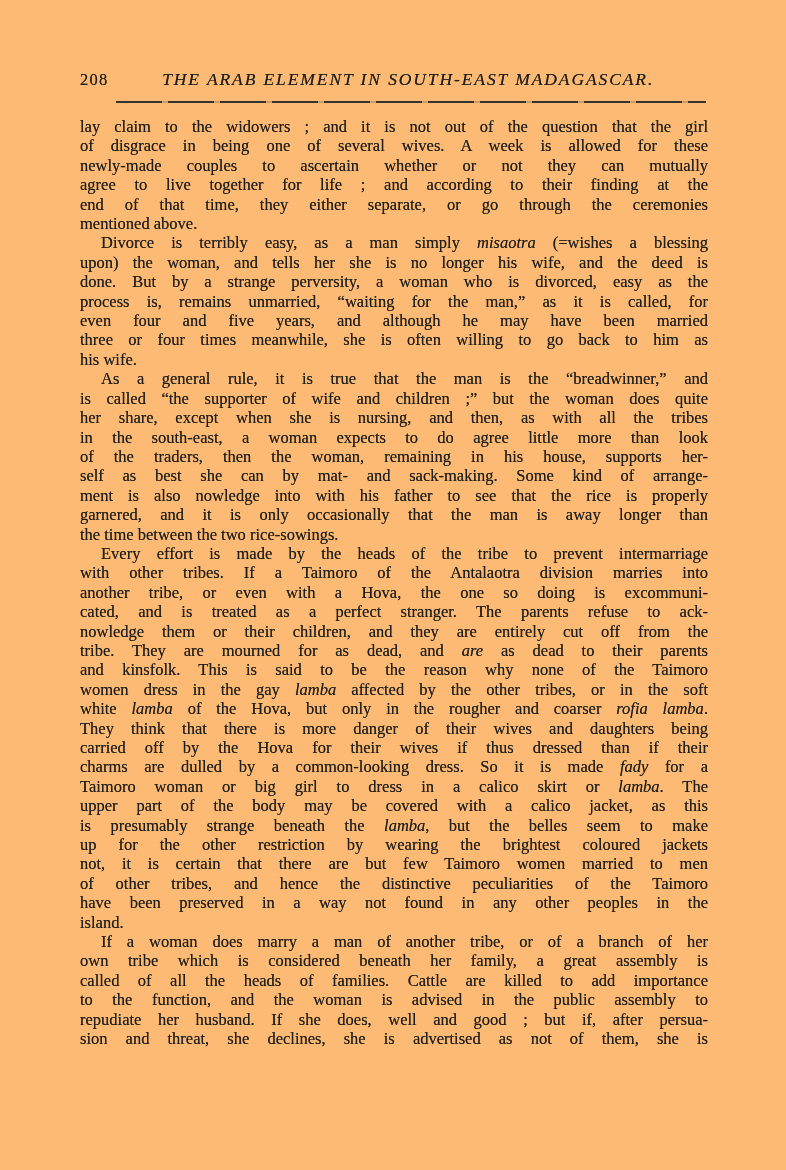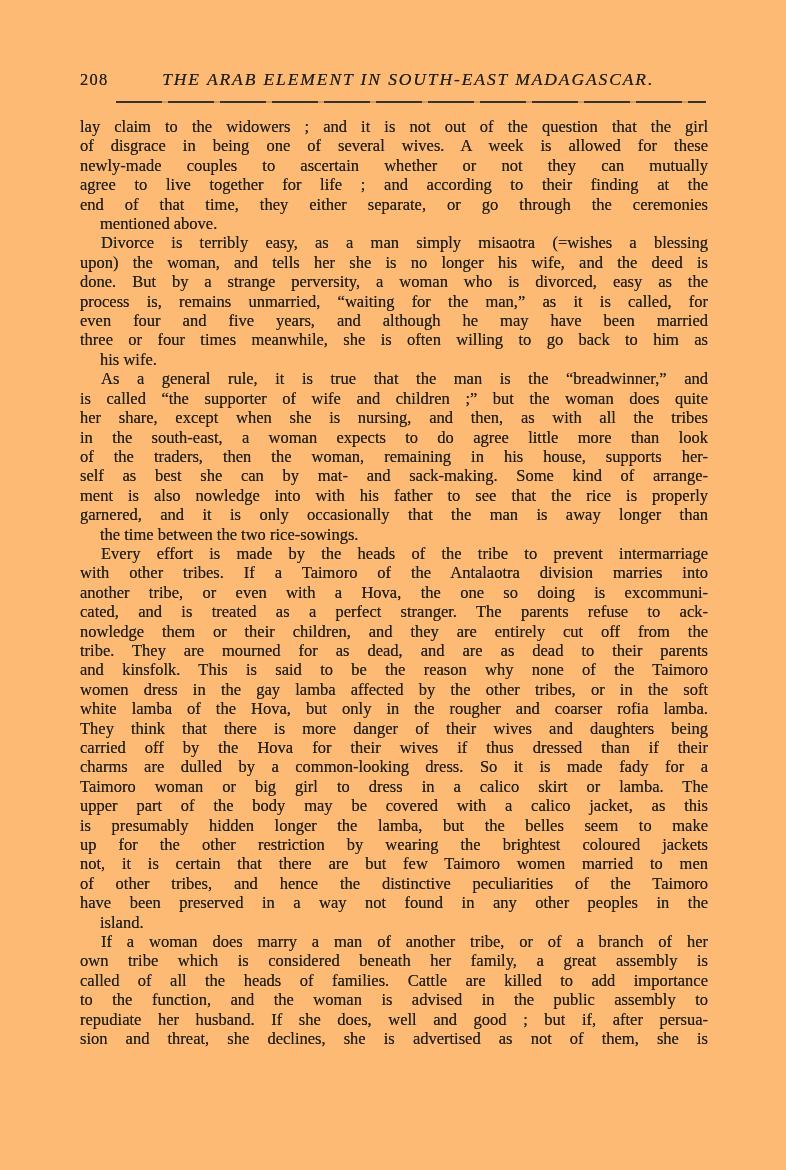--- a/index.html
+++ b/index.html
@@ -48,23 +48,23 @@
     left: 80px;
     top: 117px;
     width: 628px;
     font-size: 16.5px;
     line-height: 19.4px;
   }
   .line {
     text-align: justify;
     text-align-last: justify;
   }
-  .line.lastline { text-align-last: left; margin-left: 20px; }
+  .line.lastline { text-align-last: left; }
   .line.first-indent { text-indent: 21px; }
-  .it { }
+  .it { font-style: italic; }
 </style>
 </head>
 <body>
 
 <div class="page">
   <div class="header">
     <span class="pagenum">208</span>
     <span class="running-title">THE ARAB ELEMENT IN SOUTH-EAST MADAGASCAR.</span>
   </div>
   <div class="header-rule"></div>
@@ -105,21 +105,21 @@
         <div class="line"><span>nowledge them or their children, and they are entirely cut off from the</span></div>
         <div class="line"><span>tribe.  They are mourned for as dead, and </span><span class="it">are</span><span> as dead to their parents</span></div>
         <div class="line"><span>and kinsfolk.  This is said to be the reason why none of the Taimoro</span></div>
         <div class="line"><span>women dress in the gay </span><span class="it">lamba</span><span> affected by the other tribes, or in the soft</span></div>
         <div class="line"><span>white </span><span class="it">lamba</span><span> of the Hova, but only in the rougher and coarser </span><span class="it">rofia lamba</span><span>.</span></div>
         <div class="line"><span>They think that there is more danger of their wives and daughters being</span></div>
         <div class="line"><span>carried off by the Hova for their wives if thus dressed than if their</span></div>
         <div class="line"><span>charms are dulled by a common-looking dress.  So it is made </span><span class="it">fady</span><span> for a</span></div>
         <div class="line"><span>Taimoro woman or big girl to dress in a calico skirt or </span><span class="it">lamba</span><span>.  The</span></div>
         <div class="line"><span>upper part of the body may be covered with a calico jacket, as this</span></div>
-        <div class="line"><span>is presumably hidden longer the </span><span class="it">lamba</span><span>, but the belles seem to make</span></div>
+        <div class="line"><span>is presumably strange beneath the </span><span class="it">lamba</span><span>, but the belles seem to make</span></div>
         <div class="line"><span>up for the other restriction by wearing the brightest coloured jackets</span></div>
         <div class="line"><span>not, it is certain that there are but few Taimoro women married to men</span></div>
         <div class="line"><span>of other tribes, and hence the distinctive peculiarities of the Taimoro</span></div>
         <div class="line"><span>have been preserved in a way not found in any other peoples in the</span></div>
         <div class="line lastline"><span>island.</span></div>
       </div>
       <div>
         <div class="line first-indent"><span>If a woman does marry a man of another tribe, or of a  branch of her</span></div>
         <div class="line"><span>own tribe which is considered beneath her family, a great assembly is</span></div>
         <div class="line"><span>called of all the heads of families.  Cattle are killed to add importance</span></div>

